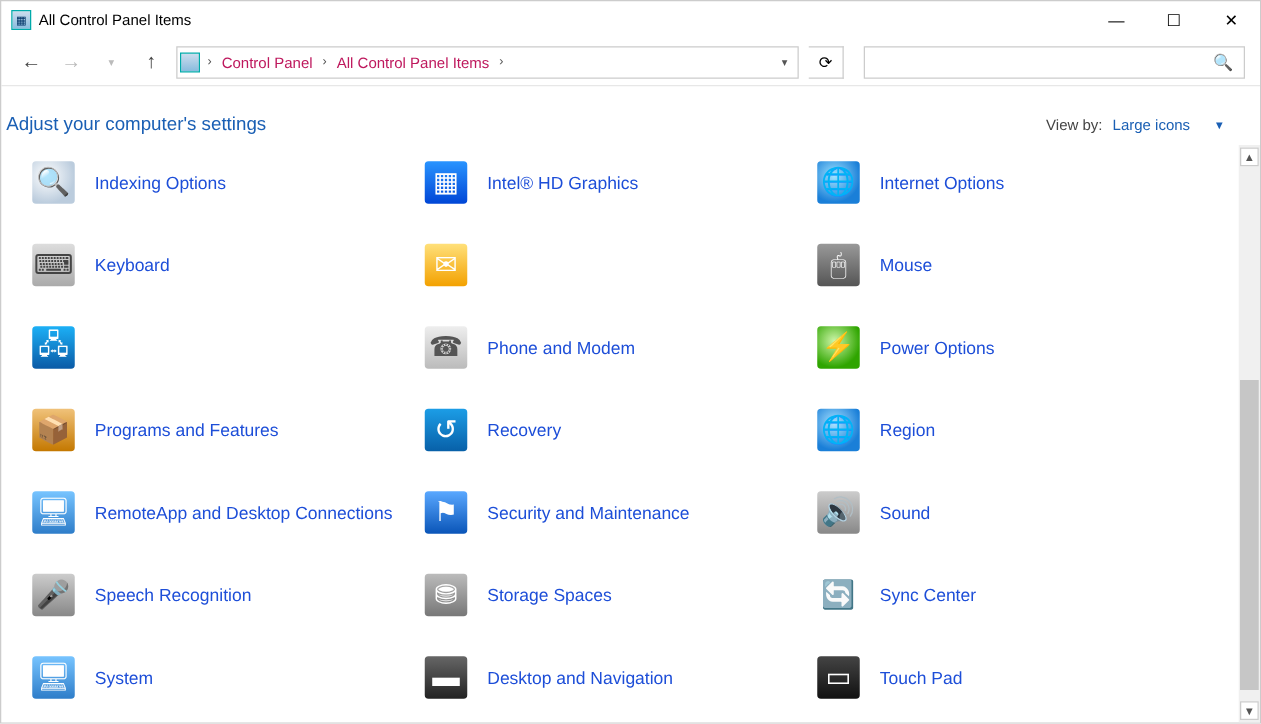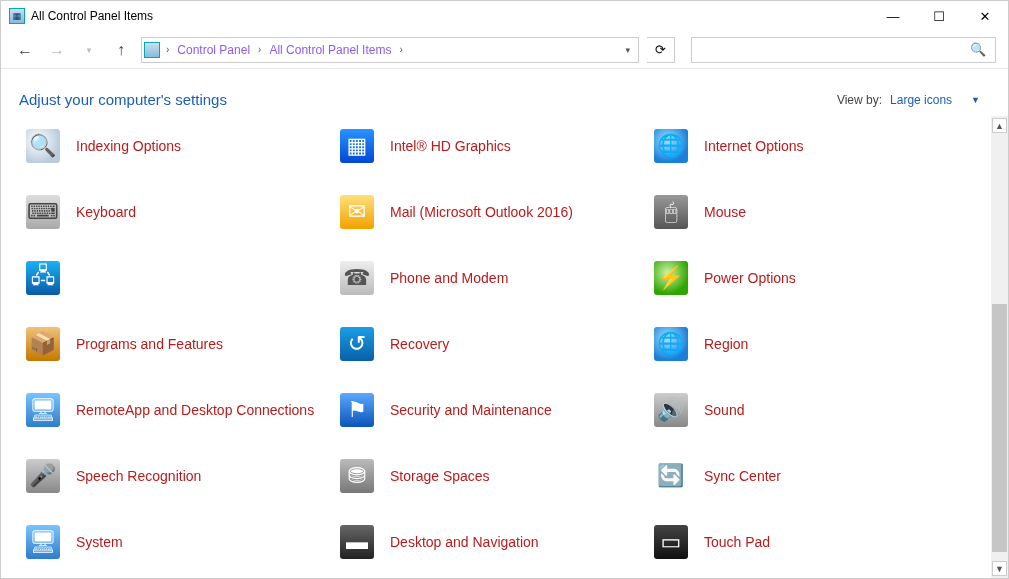--- a/index.html
+++ b/index.html
@@ -10,36 +10,36 @@
   .title-icon { width: 16px; height: 16px; border: 1px solid #0aa; background: linear-gradient(#cde,#8bd); display: inline-flex; align-items: center; justify-content: center; font-size: 9px; color: #036; }
   .title-text { font-size: 12px; }
   .win-controls { display: flex; }
   .win-btn { width: 46px; height: 30px; display: flex; align-items: center; justify-content: center; font-size: 13px; }
   .toolbar { height: 38px; display: flex; align-items: center; gap: 8px; padding: 0 12px; border-bottom: 1px solid #e7e7e7; }
   .nav-btn { width: 24px; height: 24px; display: flex; align-items: center; justify-content: center; color: #444; }
   .nav-btn.disabled { color: #bbb; }
   .arrow { font-size: 16px; line-height: 1; font-family: "Segoe UI Symbol", sans-serif; }
   .addr { flex: 0 0 498px; height: 26px; border: 1px solid #ccc; display: flex; align-items: center; padding: 0 2px; gap: 6px; }
   .addr .mini-icon { width: 16px; height: 16px; background: linear-gradient(#cde,#8bd); border: 1px solid #0aa; }
-  .crumb { color: #8b5cf6; padding: 2px 2px; }
+  .crumb { color: #be185d; padding: 2px 2px; }
   .crumb-sep { color: #555; font-size: 10px; }
   .addr-drop { margin-left: auto; font-size: 9px; color: #555; padding: 0 6px; }
   .refresh { width: 28px; height: 26px; border: 1px solid #ccc; border-left: none; display: flex; align-items: center; justify-content: center; font-size: 13px; }
   .search { flex: 1; height: 26px; border: 1px solid #ccc; margin-left: 8px; display: flex; align-items: center; padding: 0 8px; color: #888; }
   .search .mag { margin-left: auto; font-size: 13px; }
-  .header { display: flex; align-items: center; justify-content: space-between; padding: 22px 28px 8px 18px; }
+  .header { display: flex; align-items: center; justify-content: space-between; padding: 22px 28px 8px 4px; }
   .header-title { color: #1a5fb4; font-size: 15px; }
   .viewby { font-size: 12px; color: #444; display: flex; align-items: center; gap: 8px; justify-content: space-between; }
   .viewby-val { color: #1a5fb4; display: flex; align-items: center; gap: 19px; }
   .content-wrap { flex: 1; display: flex; overflow: hidden; }
   .content { flex: 1; padding: 6px 8px 20px 16px; overflow-y: auto; }
   .grid { display: grid; grid-template-columns: repeat(3, 310px); column-gap: 4px; row-gap: 18px; }
   .item { display: flex; align-items: center; gap: 14px; min-height: 42px; padding: 2px 4px; border: 3px solid transparent; }
   .icon { width: 38px; height: 38px; flex: 0 0 38px; display: flex; align-items: center; justify-content: center; font-size: 22px; border-radius: 4px; }
-  .label { color: #b91c1c; font-size: 14px; max-width: 240px; }
+  .label { color: #1d4ed8; font-size: 14px; max-width: 240px; }
   .scrollbar { width: 17px; background: #f0f0f0; display: flex; flex-direction: column; justify-content: space-between; align-items: center; padding: 2px 0; }
   .sb-btn { width: 15px; height: 15px; display: flex; align-items: center; justify-content: center; font-size: 9px; color: #555; background: #fff; border: 1px solid #ccc; }
   .sb-track { flex: 1; width: 100%; position: relative; }
   .sb-thumb { position: absolute; left: 1px; right: 1px; background: #c6c6c6; }
   
   .ic { width: 34px; height: 34px; border-radius: 3px; display:flex; align-items:center; justify-content:center; font-family: "Segoe UI Symbol","Segoe UI Emoji",sans-serif; font-size:22px; color:#fff; }
   .ic.magnifier { background: radial-gradient(circle at 35% 35%, #fff, #bcd 70%); color:#357; }
   .ic.chip { background: linear-gradient(#2994ff,#0046d6); }
   .ic.globe { background: radial-gradient(circle at 40% 35%, #9fe3ff, #1a7fd8 70%); }
   .ic.keyboard { background: linear-gradient(#ddd,#aaa); color:#444; }
@@ -143,21 +143,20 @@
           <div class="item">
             <div class="icon">
               <div class="ic keyboard">⌨</div>
             </div>
             <div class="label">Keyboard</div>
           </div>
           <div class="item">
             <div class="icon">
               <div class="ic mail">✉</div>
             </div>
-            <div class="label">Mail (Microsoft Outlook 2016)</div>
           </div>
           <div class="item">
             <div class="icon">
               <div class="ic mouse">🖱</div>
             </div>
             <div class="label">Mouse</div>
           </div>
           <div class="item">
             <div class="icon">
               <div class="ic net">🖧</div>

